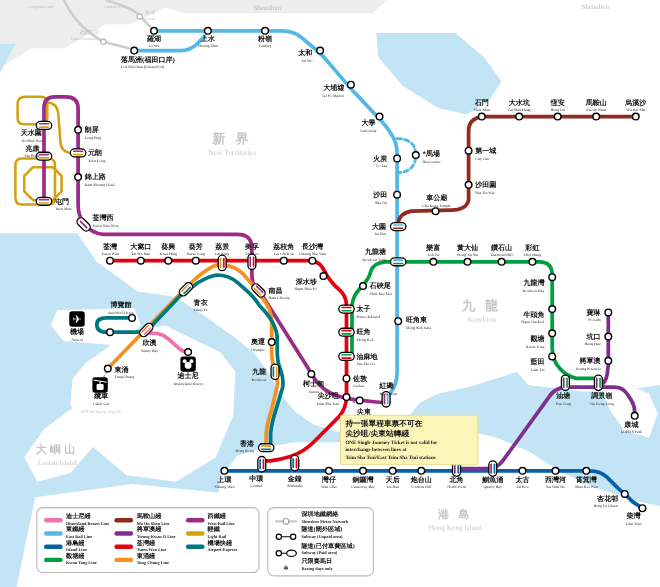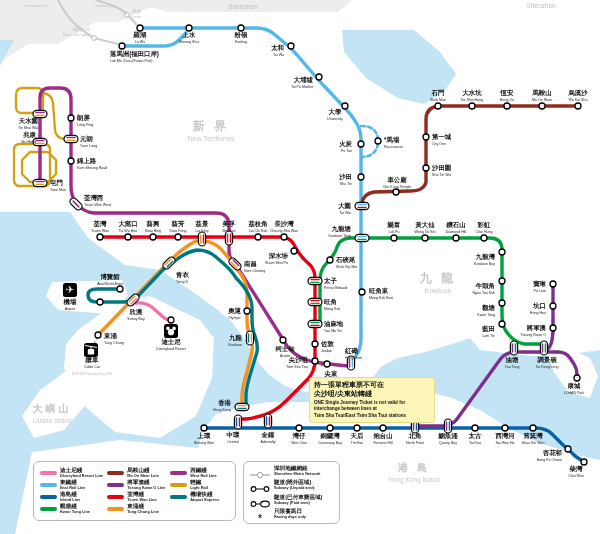--- a/index.html
+++ b/index.html
@@ -1,17 +1,17 @@
 <!DOCTYPE html>
 <html><head>
 <meta charset="utf-8">
 <style>
   html,body{margin:0;padding:0;background:#fff;}
   #stage{position:relative;width:600px;height:534px;overflow:hidden;background:#fff;
-         font-family:Liberation Sans, sans-serif;}
+         font-family:Liberation Serif, serif;}
   #mapsvg{position:absolute;left:0;top:0;}
   .st-zh{font-size:6.4px;font-weight:bold;fill:#111;}
   .st-en{font-size:3.6px;fill:#222;}
   .region-zh{font-weight:bold;letter-spacing:3px;fill:#c7c7c7;}
   .region-en{fill:#c9c9c9;}
   .sz-txt{fill:#bdbdbd;}
   
   #note-box{position:absolute;left:309px;top:377px;width:126px;background:#fcf5b8;
             border:1px solid #e8dd8a;border-radius:3px;padding:3px 4px;box-sizing:border-box;}
   #note-box .nzh{font-size:7px;font-weight:bold;color:#111;line-height:1.25;}

